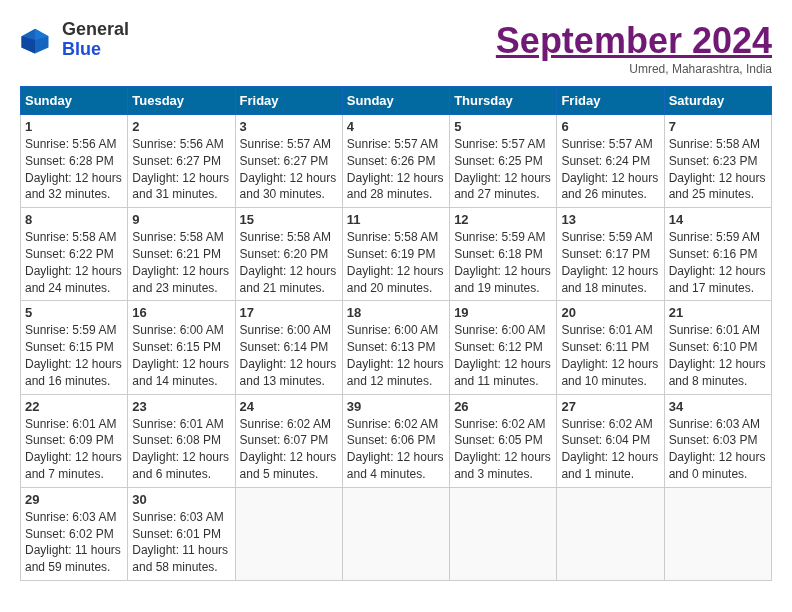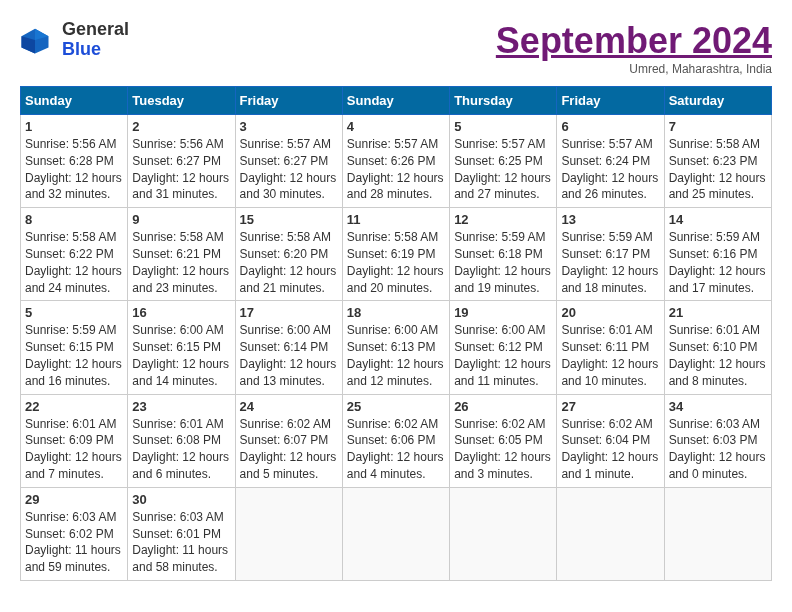--- a/index.html
+++ b/index.html
@@ -216,21 +216,21 @@
         </td>
         <td>
           <span class="day-num">23</span>
           <div class="day-info">Sunrise: 6:01 AM<br>Sunset: 6:08 PM<br>Daylight: 12 hours<br>and 6 minutes.</div>
         </td>
         <td>
           <span class="day-num">24</span>
           <div class="day-info">Sunrise: 6:02 AM<br>Sunset: 6:07 PM<br>Daylight: 12 hours<br>and 5 minutes.</div>
         </td>
         <td>
-          <span class="day-num">25</span>
+          <span class="day-num">39</span>
           <div class="day-info">Sunrise: 6:02 AM<br>Sunset: 6:06 PM<br>Daylight: 12 hours<br>and 4 minutes.</div>
         </td>
         <td>
           <span class="day-num">26</span>
           <div class="day-info">Sunrise: 6:02 AM<br>Sunset: 6:05 PM<br>Daylight: 12 hours<br>and 3 minutes.</div>
         </td>
         <td>
           <span class="day-num">27</span>
           <div class="day-info">Sunrise: 6:02 AM<br>Sunset: 6:04 PM<br>Daylight: 12 hours<br>and 1 minute.</div>
         </td>

